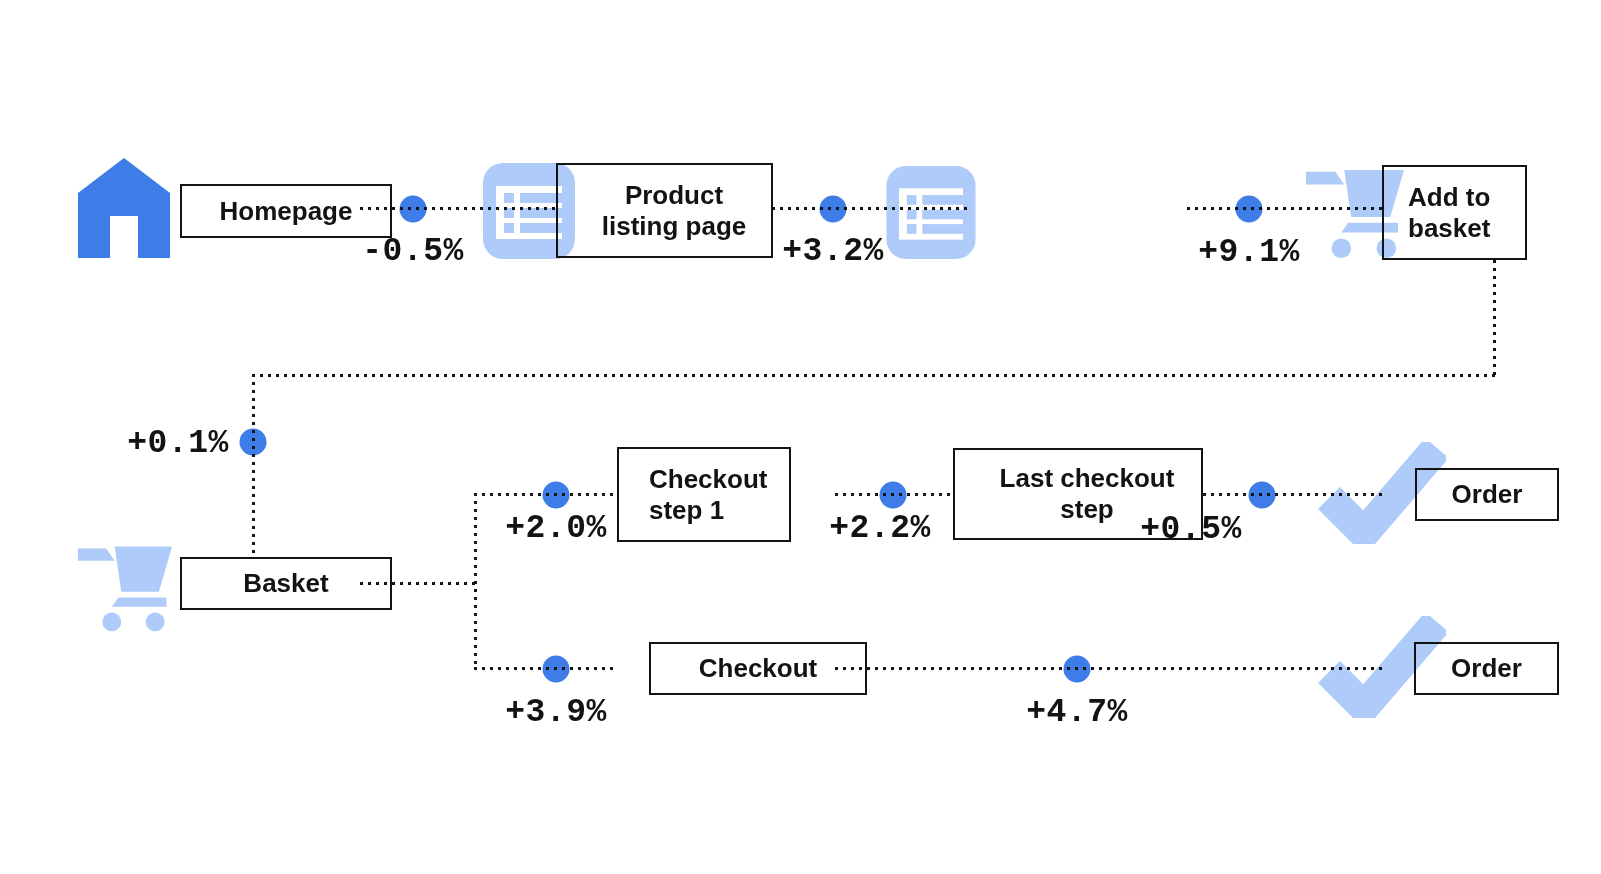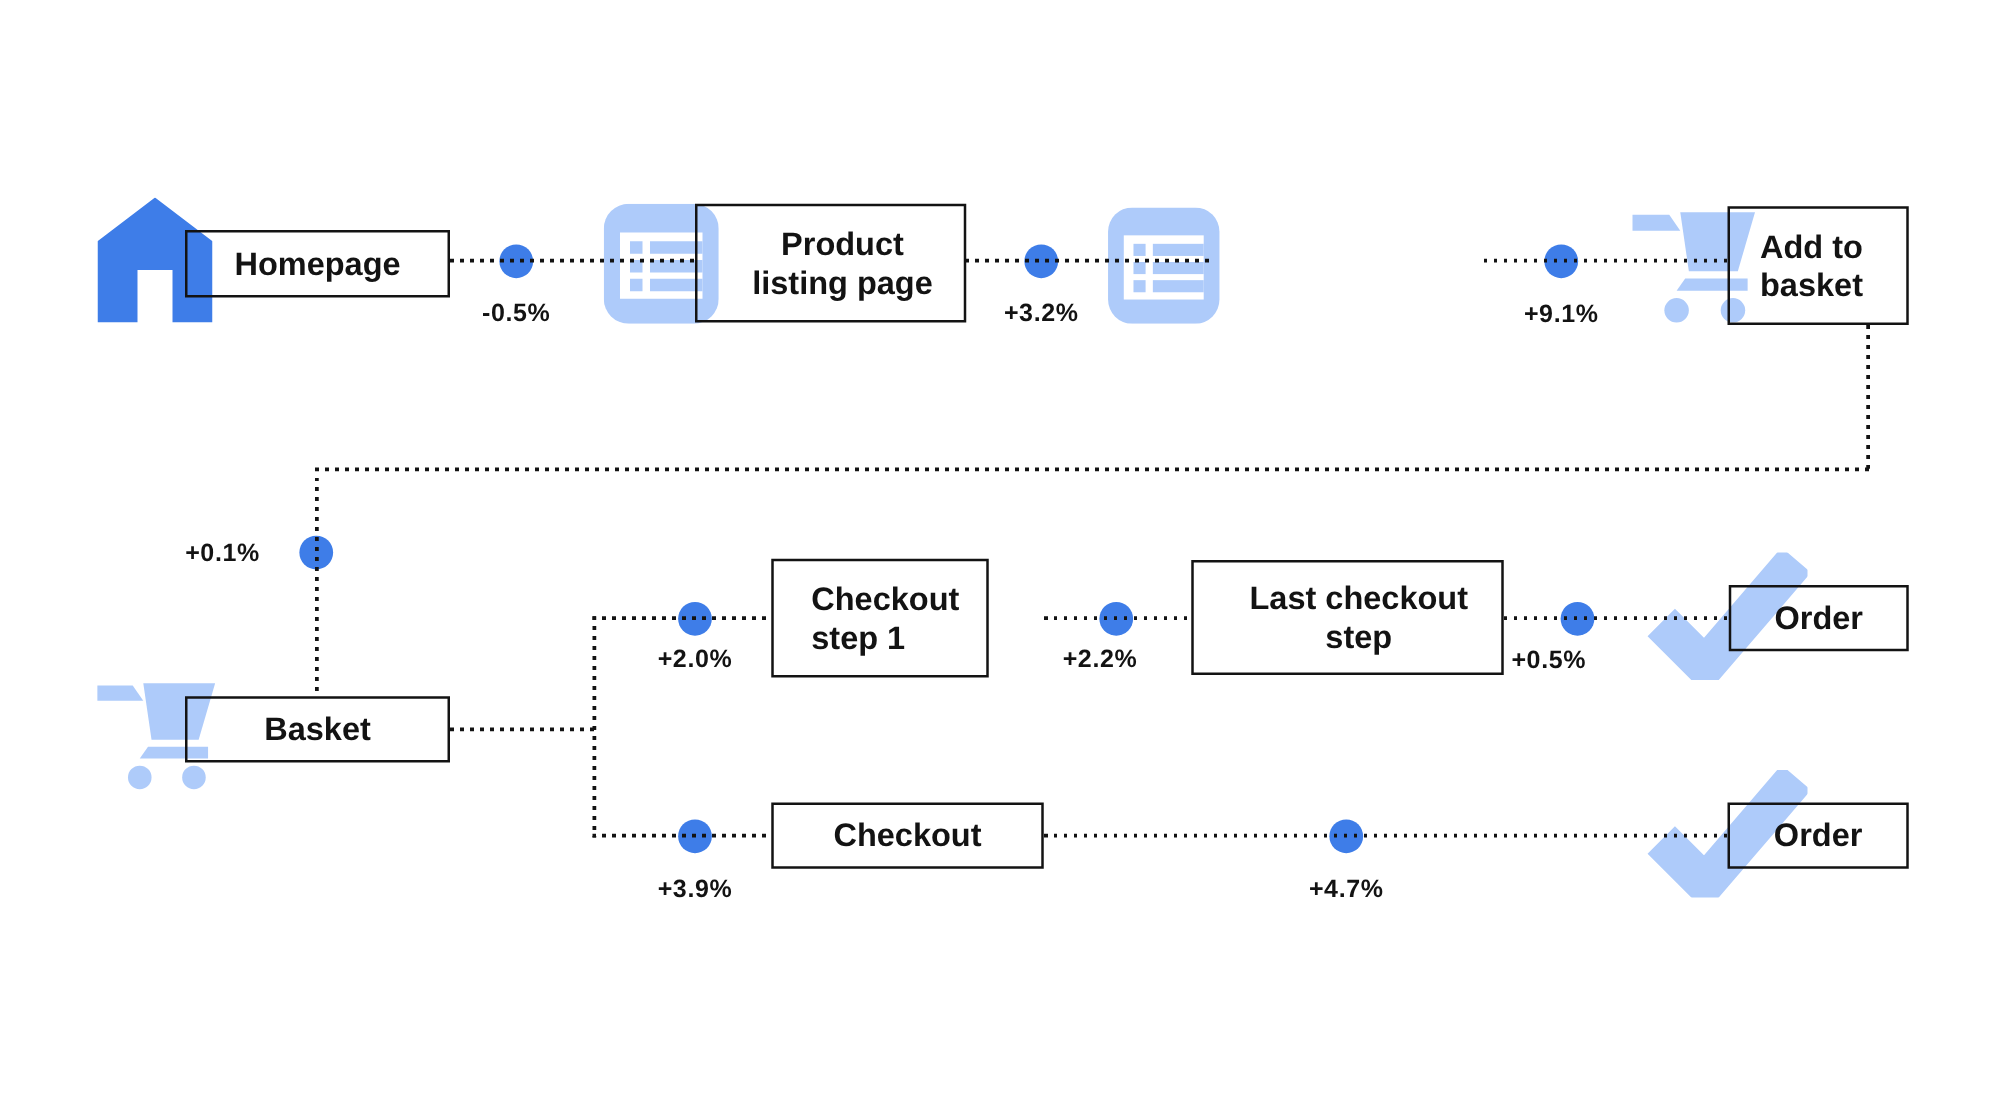--- a/index.html
+++ b/index.html
@@ -5,30 +5,30 @@
   html,body { margin:0; padding:0; background:#ffffff; }
   #stage {
     position:relative; width:1601px; height:874px; background:var(--background,#fff);
     font-family:"Liberation Sans", sans-serif; color:var(--ink,#131313); overflow:hidden;
   }
   .box {
     position:absolute; box-sizing:border-box; border:2px solid var(--ink,#131313);
     background:transparent; font-size:26px; font-weight:bold; line-height:31px;
     display:flex; align-items:center; z-index:6;
   }
-  .box.center { justify-content:center; text-align:left; }
+  .box.center { justify-content:center; text-align:left;margin-left:32px; }
   .box.left   { justify-content:flex-start; text-align:left; }
   .hline { position:absolute; height:3px; z-index:4;
     background:repeating-linear-gradient(90deg, var(--ink,#131313) 0 3px, transparent 3px 8px); }
   .vline { position:absolute; width:3px; z-index:4;
     background:repeating-linear-gradient(180deg, var(--ink,#131313) 0 3px, transparent 3px 8px); }
   .dot { position:absolute; width:27px; height:27px; border-radius:50%;
     background:var(--blue,#3e7de8); transform:translate(-50%,-50%); z-index:3; }
   .pct { position:absolute; transform:translate(-50%,-50%); white-space:nowrap;
-    font-size:20px; font-weight:bold; letter-spacing:0.5px; z-index:6; }
+    font-size:33px; font-weight:bold; letter-spacing:0.5px; z-index:6;font-family:Liberation Mono, monospace; }
   .icon { position:absolute; z-index:1; }
   .icon svg { display:block; width:100%; height:100%; }
   .icon-blue  { color:var(--blue,#3e7de8); }
   .icon-light { color:var(--light_blue,#aecbfa); }
 </style>
 </head>
 <body>
 
 <div id="stage">
 
@@ -142,17 +142,17 @@
   <div class="box center" style="left:617px; top:642px; width:218px; height:53px;">Checkout</div>
 
   <div class="box center" style="left:1382px; top:642px; width:145px; height:53px;">Order</div>
 
   <div class="pct" style="left:413px;  top:251px;">-0.5%</div>
   <div class="pct" style="left:833px;  top:251px;">+3.2%</div>
   <div class="pct" style="left:1249px; top:252px;">+9.1%</div>
   <div class="pct" style="left:178px;  top:443px;">+0.1%</div>
   <div class="pct" style="left:556px;  top:528px;">+2.0%</div>
   <div class="pct" style="left:880px;  top:528px;">+2.2%</div>
-  <div class="pct" style="left:1239px; top:529px;">+0.5%</div>
+  <div class="pct" style="left:1191px; top:529px;">+0.5%</div>
   <div class="pct" style="left:556px;  top:712px;">+3.9%</div>
   <div class="pct" style="left:1077px; top:712px;">+4.7%</div>
 
 </div>
 
 </body></html>

